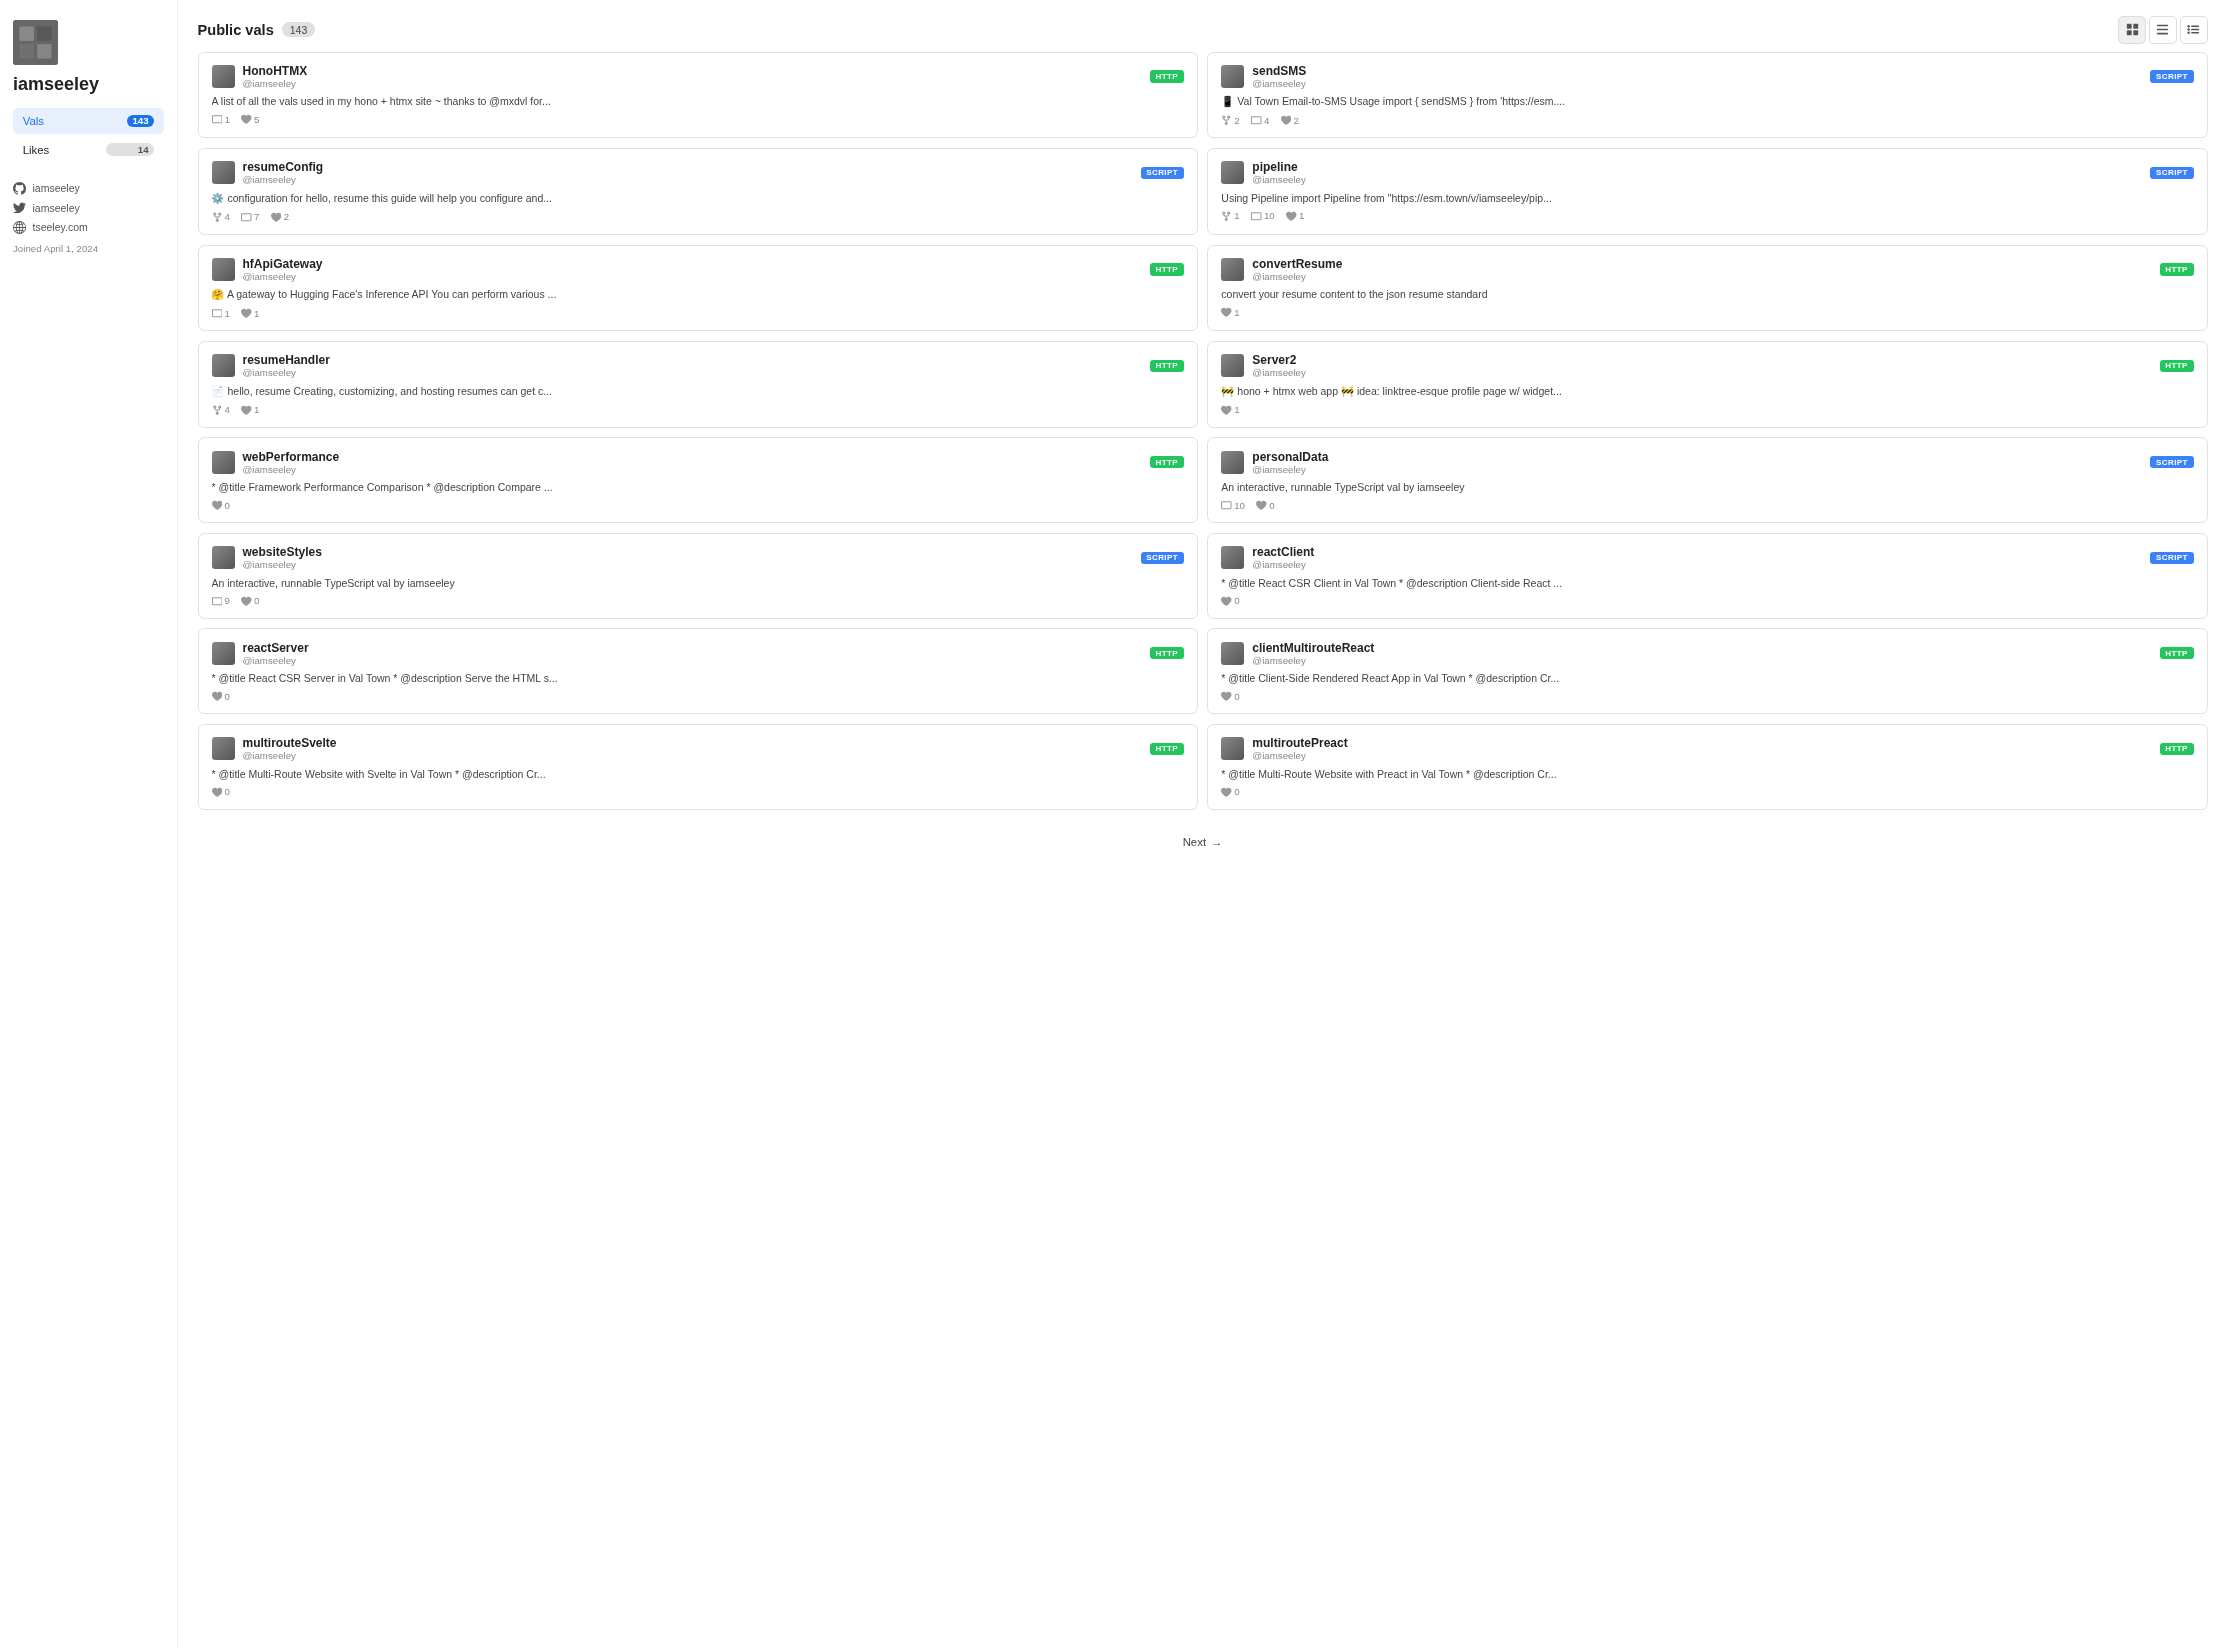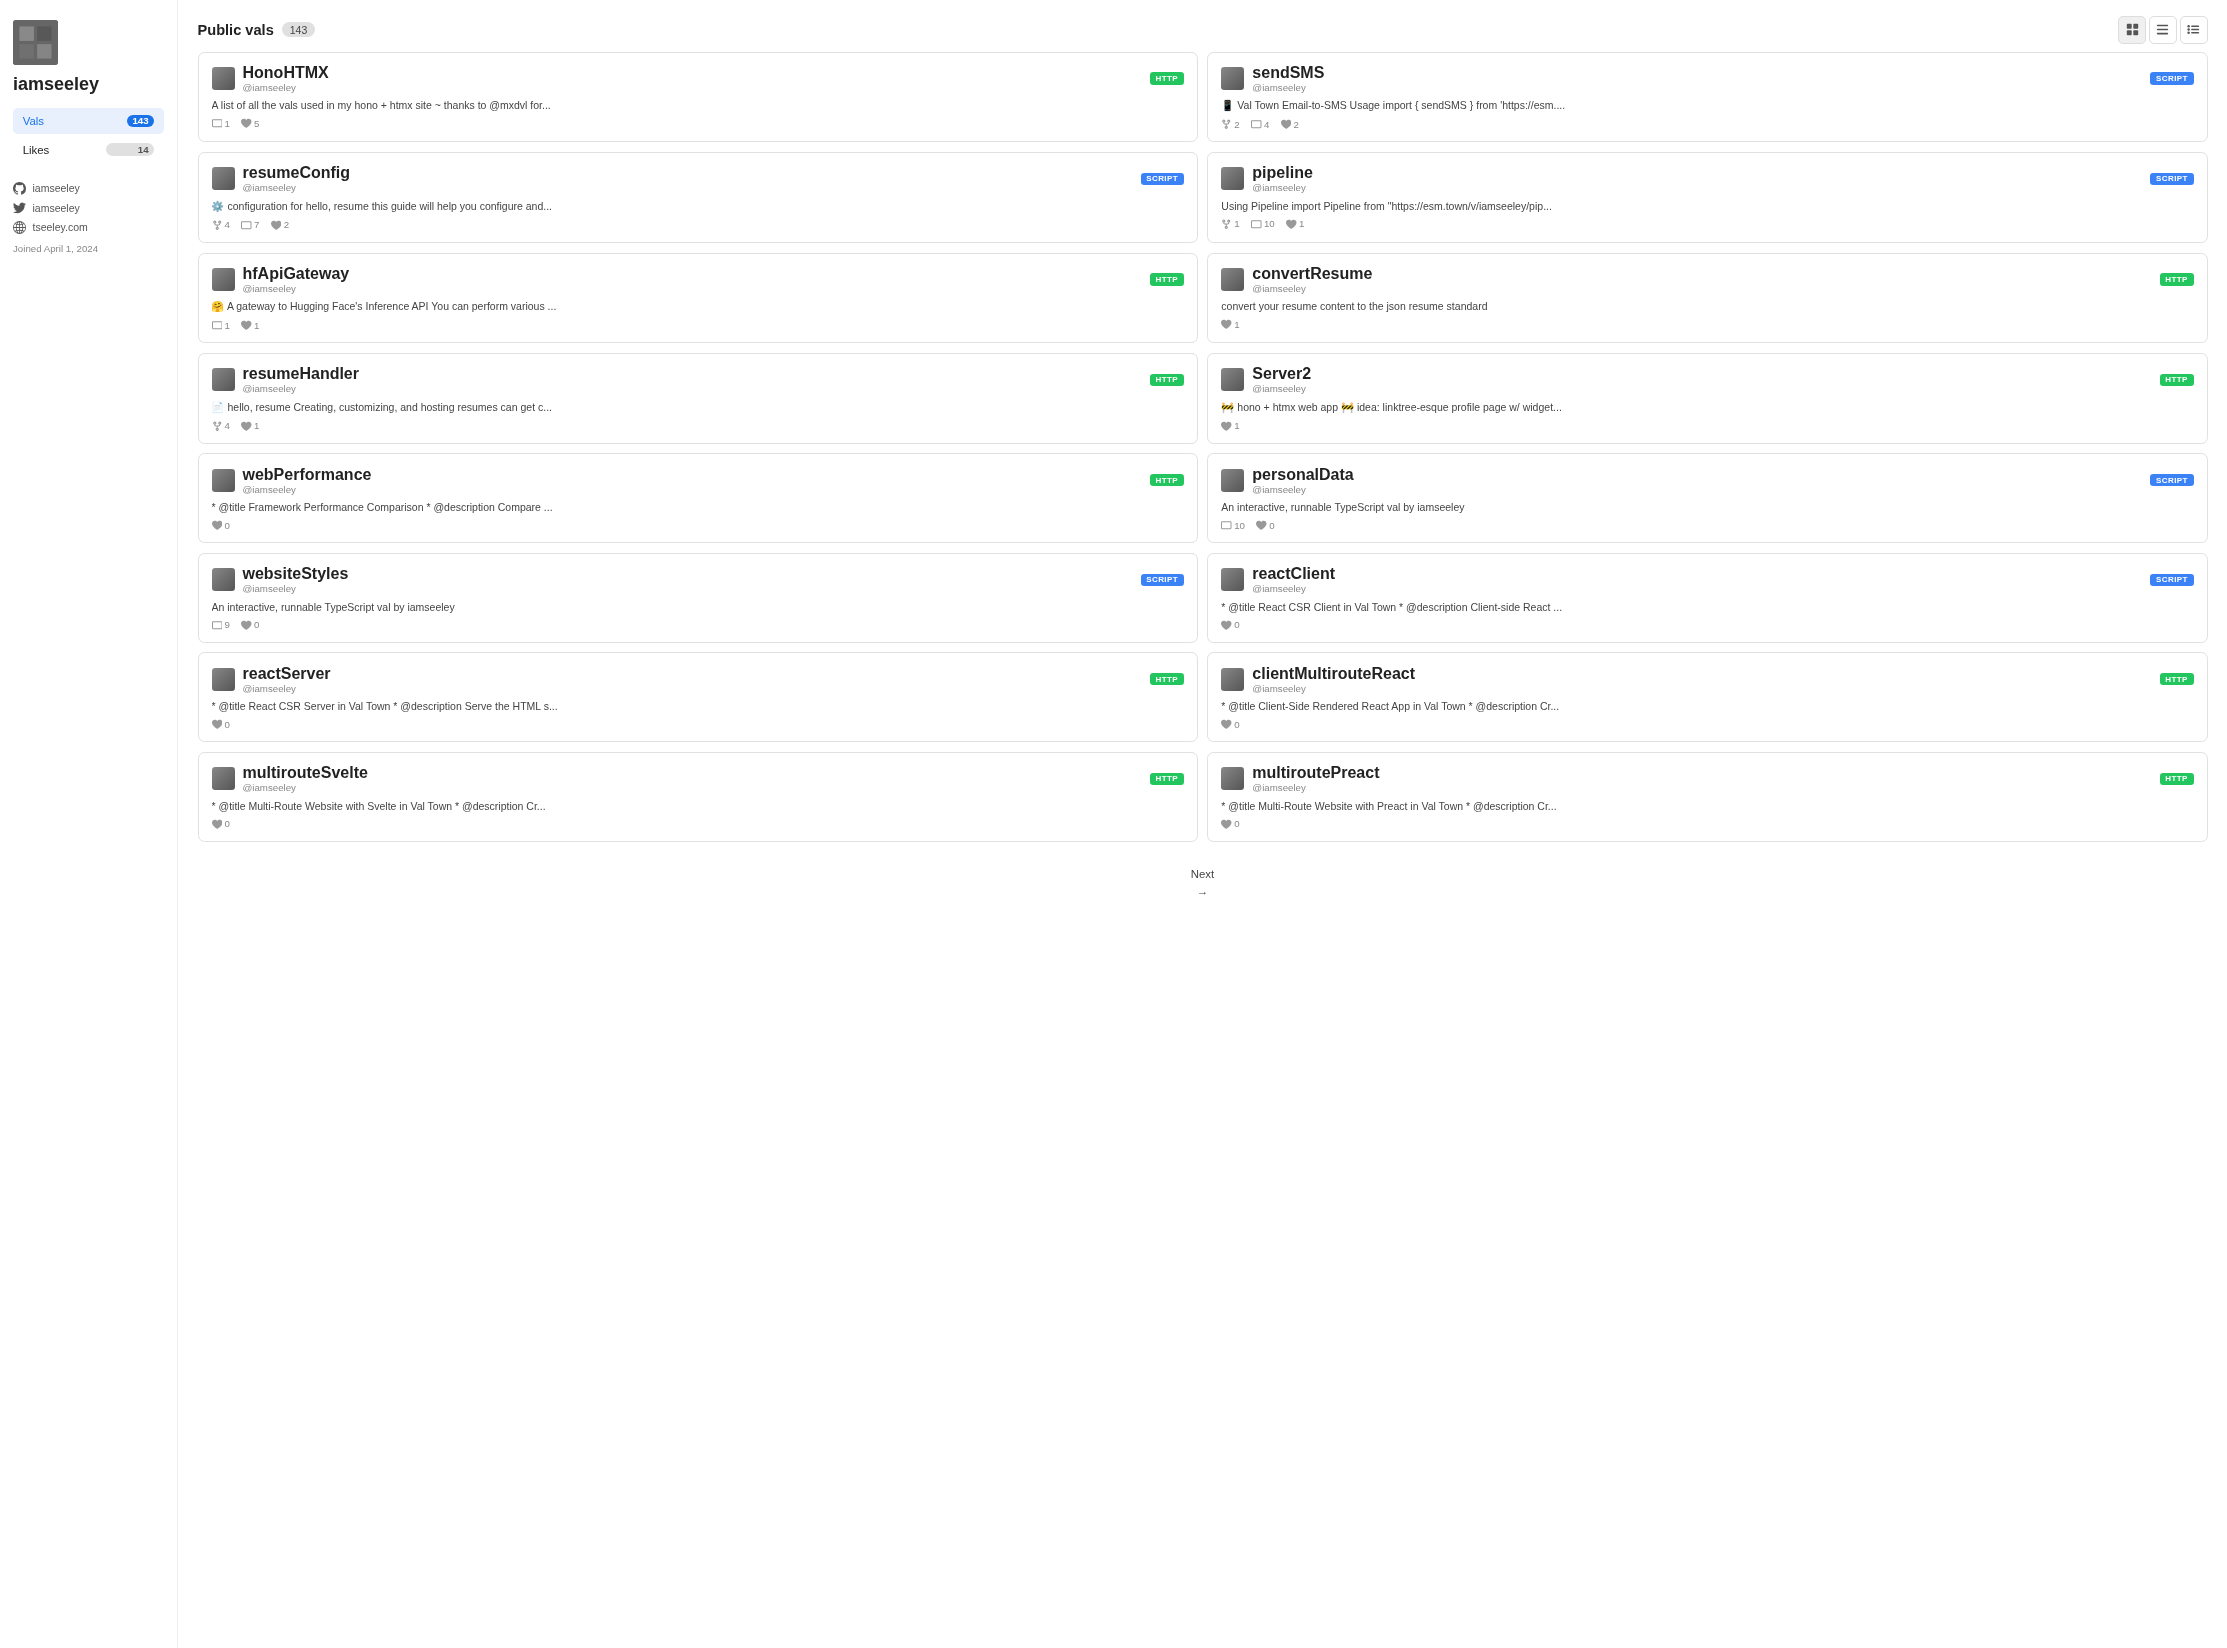--- a/index.html
+++ b/index.html
@@ -155,21 +155,21 @@
     }
     .card-avatar {
       width: 23px;
       height: 23px;
       background: linear-gradient(135deg, #888, #555);
       border-radius: 3.2px;
       flex-shrink: 0;
     }
     .card-info {}
     .card-name {
-      font-size: 16px;
+      font-size: 12px;
       font-weight: 700;
     }
     .card-author {
       font-size: 9.7px;
       color: #888;
     }
     .type-badge {
       font-size: 8px;
       font-weight: 700;
       padding: 1.6px 5.7px;
@@ -207,21 +207,20 @@
     }
     .next-btn {
       display: flex;
       align-items: center;
       gap: 4.9px;
       color: #444;
       cursor: pointer;
       font-size: 11.4px;
       padding: 6.5px 13px;
       border-radius: 4.9px;
-      flex-direction: column;
     }
   </style>
 </head>
 <body>
 
 <div class="layout">
 
   <div class="sidebar">
     <div class="avatar">
       <svg width="45" height="45" viewBox="0 0 56 56">

